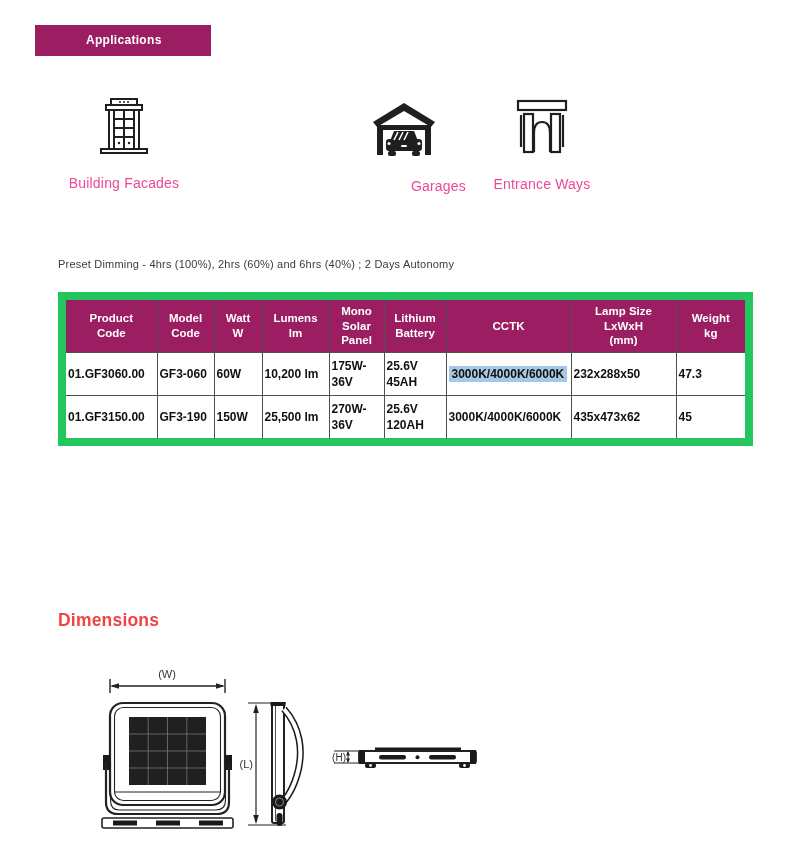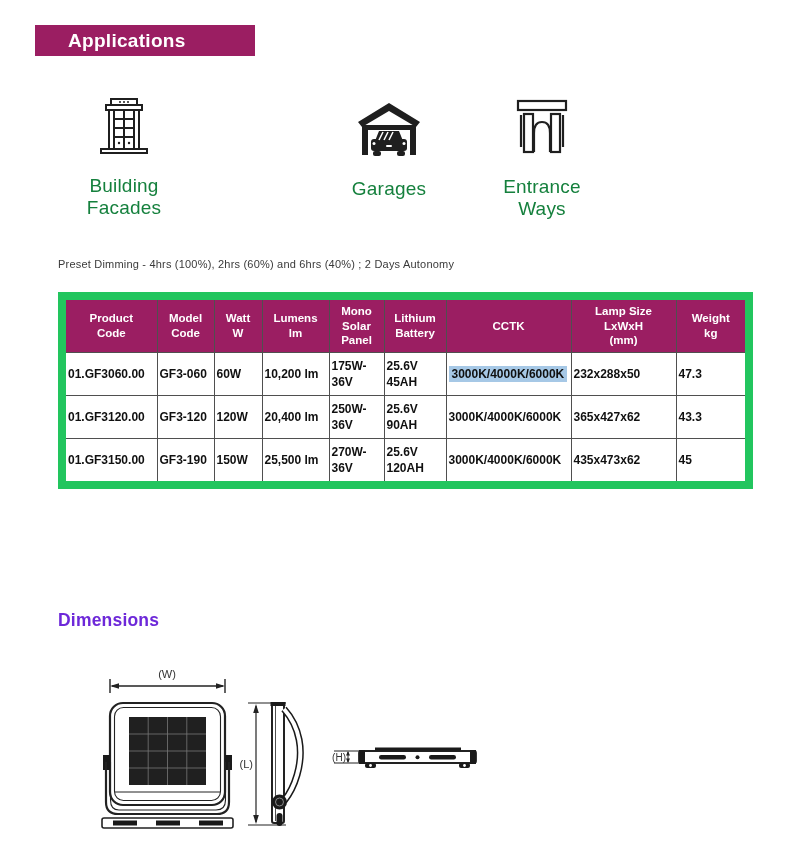--- a/index.html
+++ b/index.html
@@ -2,33 +2,33 @@
 <html style="--brand: #9B1E62; --hl: #A6C8E6;"><head>
 <meta charset="utf-8">
 <style>
   :root { --brand:#9B1E62; --hl:#A6C8E6; }
   html,body { margin:0; padding:0; background:#ffffff; }
   body {
     width:790px; height:858px; position:relative; overflow:hidden;
     font-family:"Liberation Sans", sans-serif; color:#222;
   }
   .banner {
-    position:absolute; left:35px; top:25px; width:220px; height:31px;
-    background:var(--brand); color:#fff; font-size:19px; font-weight:bold;
-    line-height:31px; padding-left:33px; box-sizing:border-box; letter-spacing:.3px;
+    position:absolute; left:35px; top:25px; width:176px; height:31px;
+    background:var(--brand); color:#fff; font-size:12px; font-weight:bold;
+    line-height:31px; padding-left:51px; box-sizing:border-box; letter-spacing:.3px;
   }
   .apps { position:absolute; left:0; top:0; width:790px; height:210px; }
   .app-item { position:absolute; text-align:center; }
   .app-item .app-icon { display:block; margin:0 auto; }
-  .app-label { display:block; font-size:19px; color:#15803d; letter-spacing:.2px; }
+  .app-label { display:block; font-size:14px; color:#ec4899; letter-spacing:.2px; }
   .app-0 { left:60px;  top:92px; width:128px; }
   .app-0 .app-icon { height:68px; margin-bottom:15px; }
   .app-1 { left:203px; top:96px; width:124px; }
   .app-1 .app-icon { height:62px; margin-bottom:13px; }
-  .app-2 { left:327px; top:98px; width:124px; }
+  .app-2 { left:342px; top:98px; width:124px;text-align:right; }
   .app-2 .app-icon { height:64px; margin-bottom:16px; }
   .app-3 { left:478px; top:93px; width:128px; }
   .app-3 .app-icon { height:70px; margin-bottom:13px; }
 
   .preset-note {
     position:absolute; left:58px; top:258px; font-size:11px; color:#3a3a3a;
     letter-spacing:.2px;
   }
 
   table.spec {
@@ -44,21 +44,21 @@
     line-height:1.3; height:48px; padding:2px 1px; vertical-align:middle;
   }
   table.spec td {
     font-size:12px; font-weight:bold; color:#101010; height:40px;
     line-height:1.35; padding:1px 2px; vertical-align:middle;
   }
   .hl { background:var(--hl); padding:1px 3px; }
 
   .dim-title {
     position:absolute; left:58px; top:610px; font-size:17.5px; font-weight:bold;
-    color:#6d28d9; letter-spacing:.2px;
+    color:#ef4444; letter-spacing:.2px;
   }
   .drawings { position:absolute; left:88px; top:655px; width:400px; height:205px; }
   svg text { font-family:"Liberation Sans", sans-serif; }
 </style>
 </head>
 <body>
 
 <div class="banner">
   <span>Applications</span>
 </div>
@@ -178,33 +178,20 @@
         <td>10,200 lm</td>
         <td>175W-
 36V</td>
         <td>25.6V
 45AH</td>
         <td><span class="hl">3000K/4000K/6000K</span></td>
         <td>232x288x50</td>
         <td>47.3</td>
       </tr>
       <tr>
-        <td>01.GF3120.00</td>
-        <td>GF3-120</td>
-        <td>120W</td>
-        <td>20,400 lm</td>
-        <td>250W-
-36V</td>
-        <td>25.6V
-90AH</td>
-        <td>3000K/4000K/6000K</td>
-        <td>365x427x62</td>
-        <td>43.3</td>
-      </tr>
-      <tr>
         <td>01.GF3150.00</td>
         <td>GF3-190</td>
         <td>150W</td>
         <td>25,500 lm</td>
         <td>270W-
 36V</td>
         <td>25.6V
 120AH</td>
         <td>3000K/4000K/6000K</td>
         <td>435x473x62</td>

